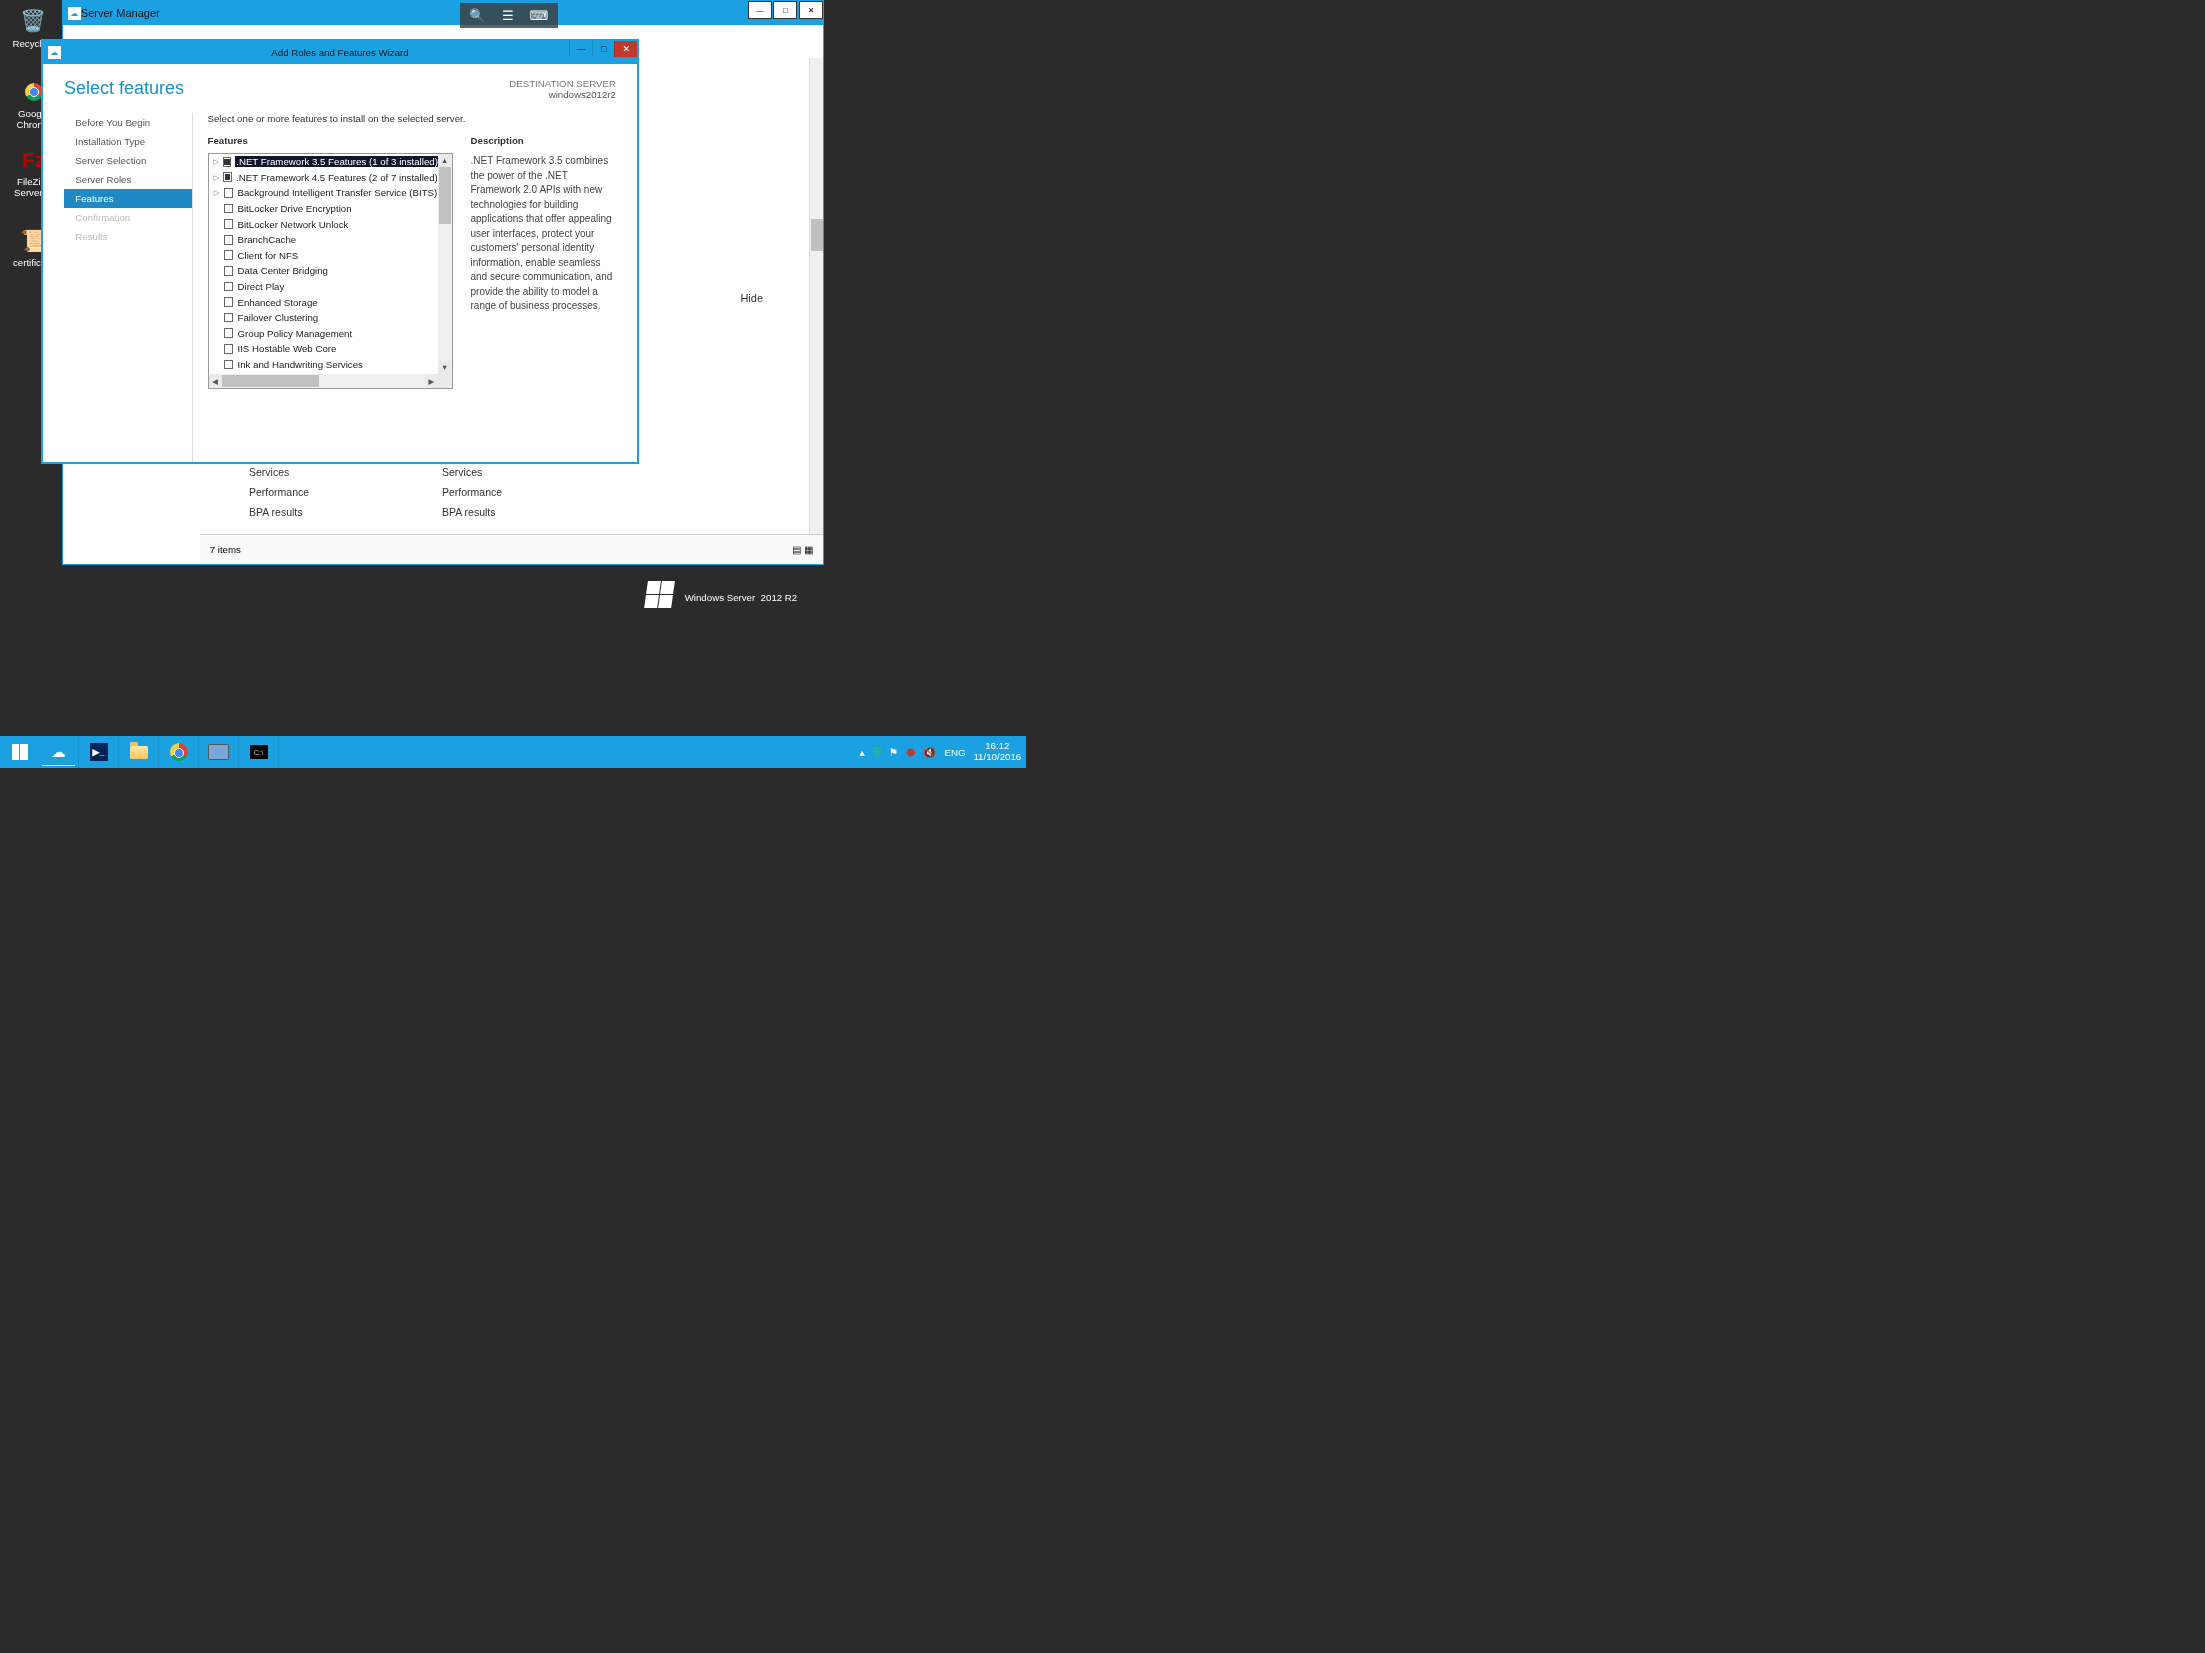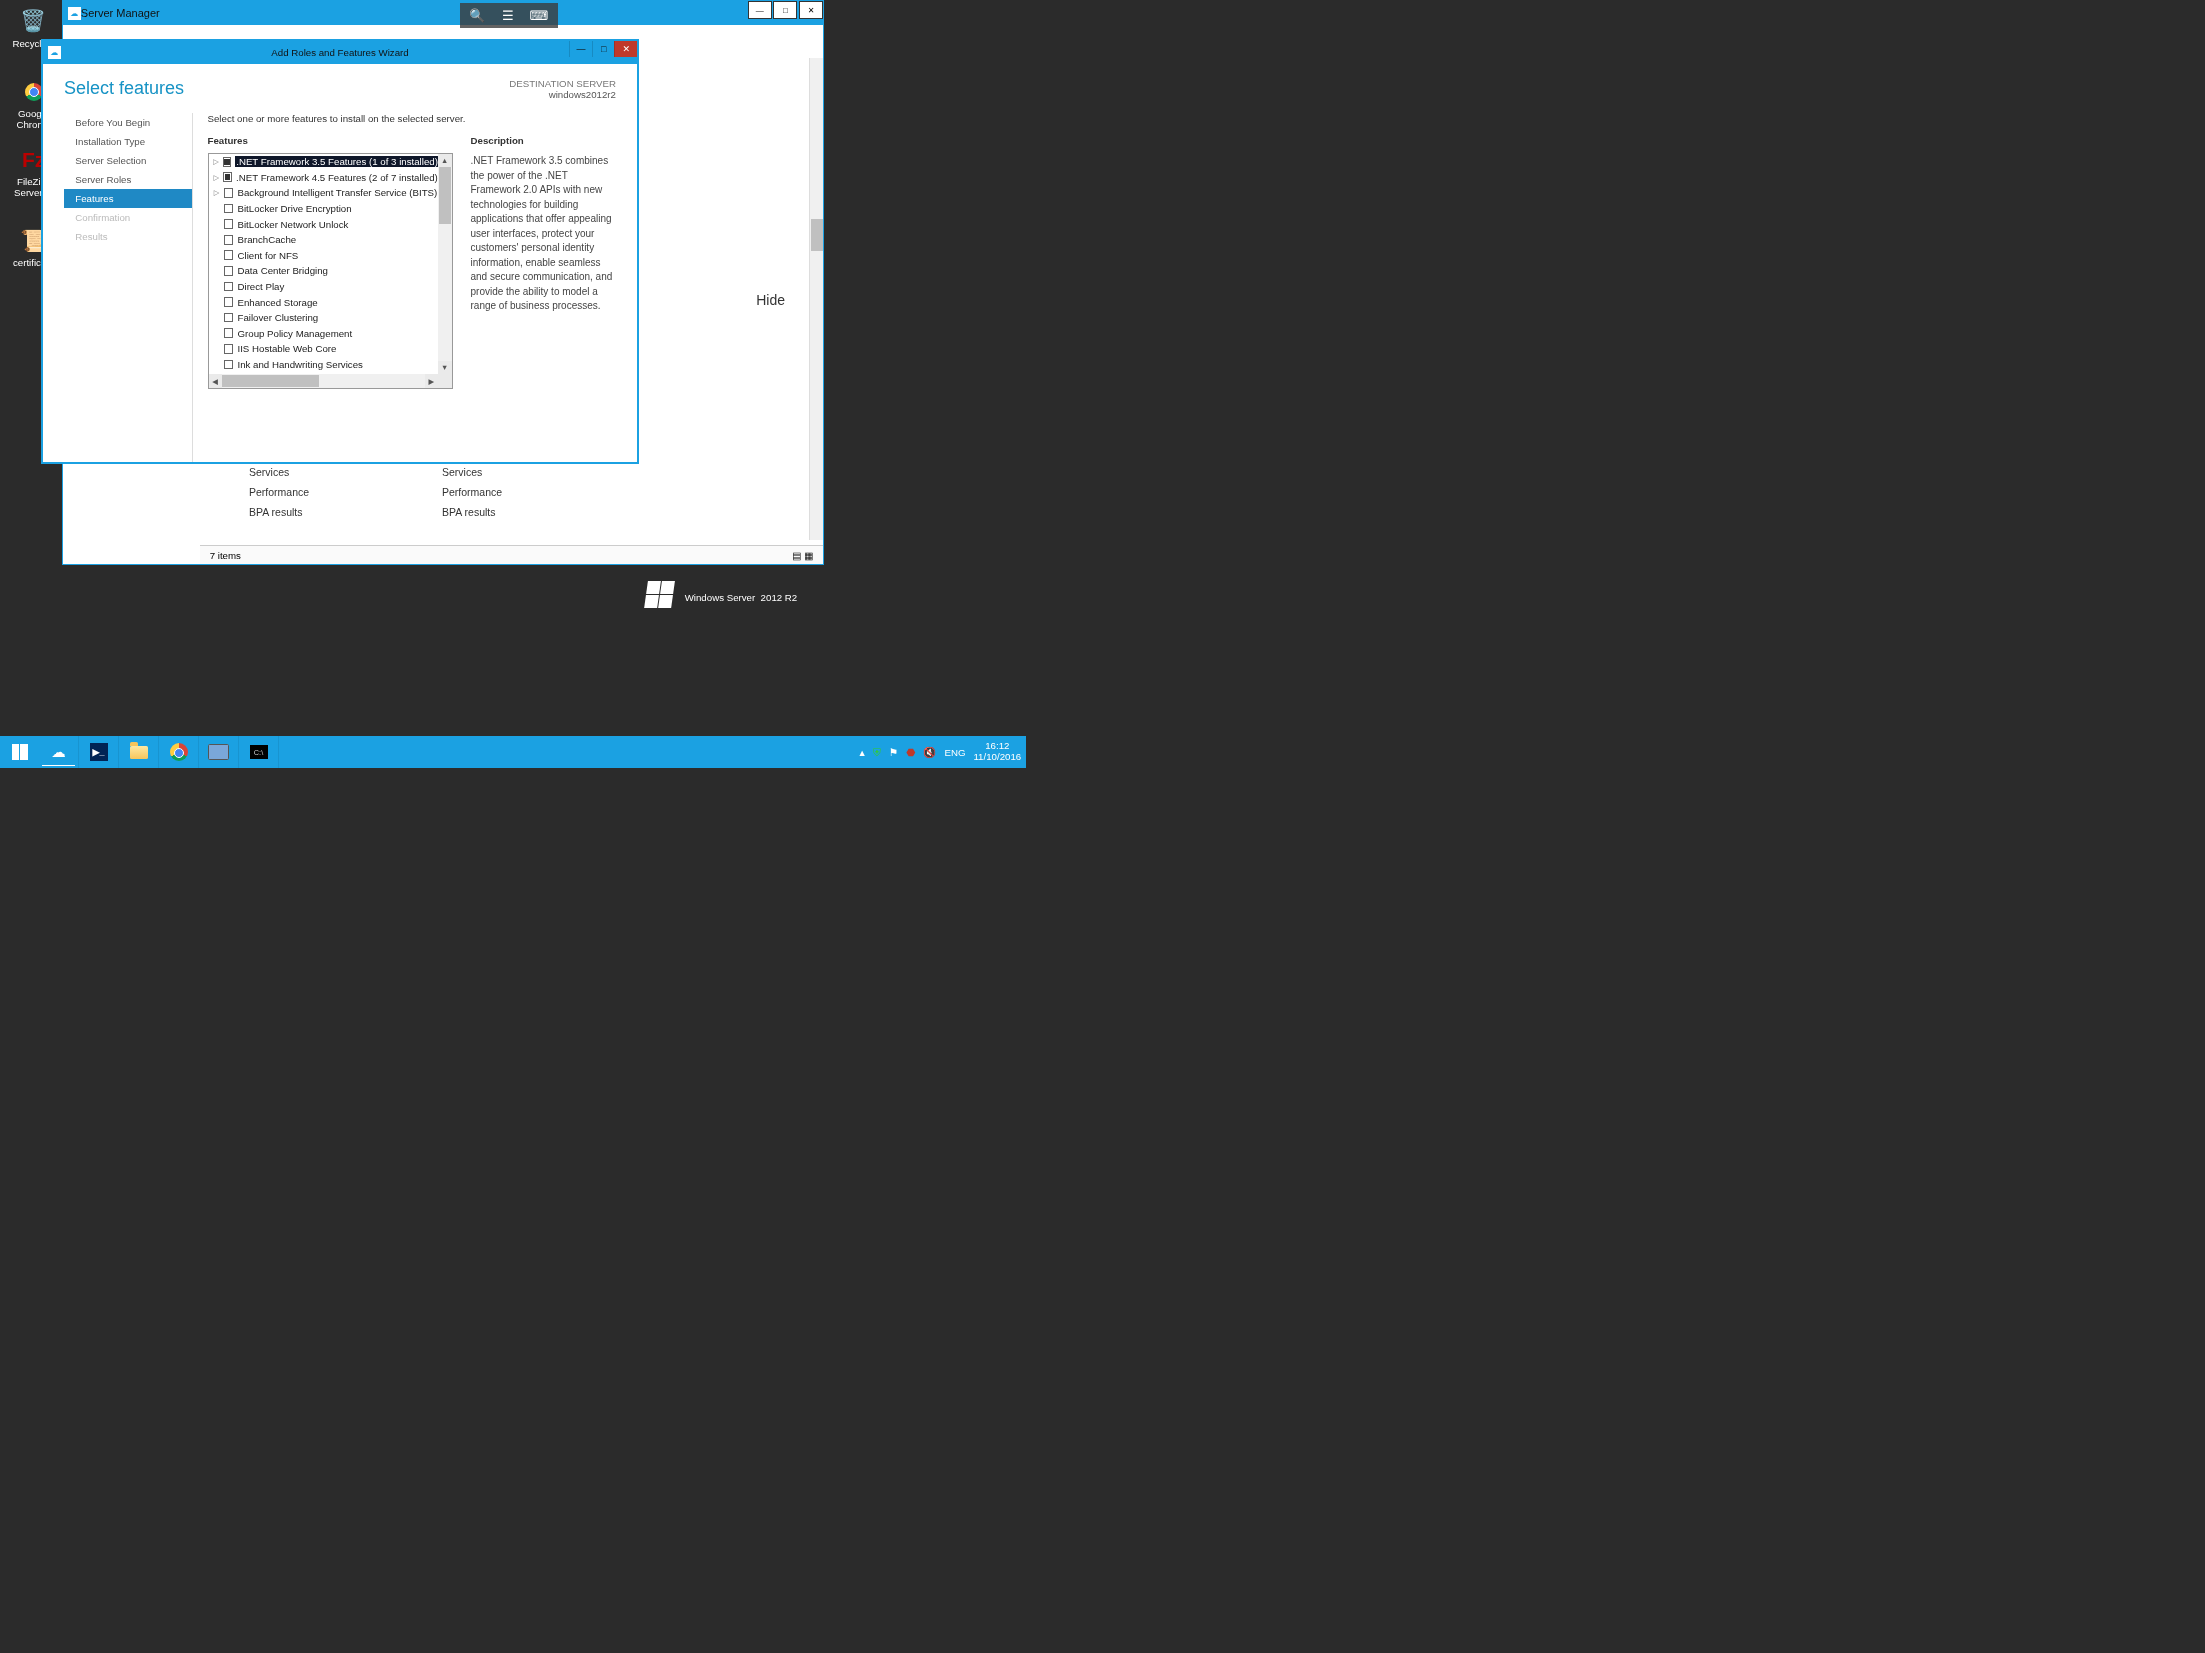--- a/index.html
+++ b/index.html
@@ -17,22 +17,22 @@
 .sm-ctrls { position: absolute; right: 0; top: 0; display: flex; }
 .sm-ctrls div { width: 24px; height: 18px; background: #fff; border: 0.8px solid #333; margin-left: 1.6px; display: flex; align-items: center; justify-content: center; font-size: 8px; cursor: pointer; }
 .sm-menubar { height: 32px; background: #232323; display: flex; justify-content: flex-end; align-items: center; padding-right: 16px; gap: 21px; }
 .sm-menubar span { color: #eee; font-size: 9.7px; cursor: pointer; }
 .sm-body { position: absolute; top: 57px; bottom: 24px; left: 0; right: 0; background: #fff; }
 .sm-scroll { position: absolute; right: 0; top: 0; width: 13.7px; height: 100%; background: #f0f0f0; border-left: 0.8px solid #ddd; }
 .sm-scroll .thumb { position:absolute; left:0.8px; top:161px; width:12px; height:32px; background:#c0c0c0; }
 .sm-tiles { position: absolute; left: 186px; top: 404px; display: flex; gap: 32px; }
 .sm-tile { width: 161px; }
 .sm-tile div { font-size: 10.5px; color: #333; padding: 4px 0; }
-.sm-status { position: absolute; bottom: 0; left: 137px; right: 0; height: 19px; border-top: 0.8px solid #ccc; display: flex; align-items: center; padding: 0 9.7px; background:#fafafa; justify-content:space-between;}
-.sm-hide { position:absolute; right:38px; top:234px; font-size:14px; color:#333; }
+.sm-status { position: absolute; bottom: 0; left: 137px; right: 0; height: 30px; border-top: 0.8px solid #ccc; display: flex; align-items: center; padding: 0 9.7px; background:#fafafa; justify-content:space-between;}
+.sm-hide { position:absolute; right:60px; top:234px; font-size:11px; color:#333; }
 
 
 .overlay-tools { position: absolute; left: 460px; top: 3.2px; display: flex; gap: 16px; padding: 4.8px 9.7px; background: rgba(60,60,60,0.8); align-items:center; }
 .overlay-tools span { color: #fff; font-size: 13px; }
 
 
 .wizard { position: absolute; left: 41px; top: 39px; width: 598px; height: 425px; background: #fff; border: 2.4px solid #1ba1e2; display: flex; flex-direction: column; }
 .wz-title { height: 22.6px; background: #1ba1e2; display: flex; align-items: center; position: relative; }
 .wz-title .icon { width: 13px; height: 13px; margin-left: 4.8px; background:#fff; display:inline-flex; align-items:center; justify-content:center; color:#1ba1e2; font-size:8px;}
 .wz-title .text { position:absolute; left:0; right:0; text-align:center; font-size: 9.7px; color: #111; pointer-events:none;}

